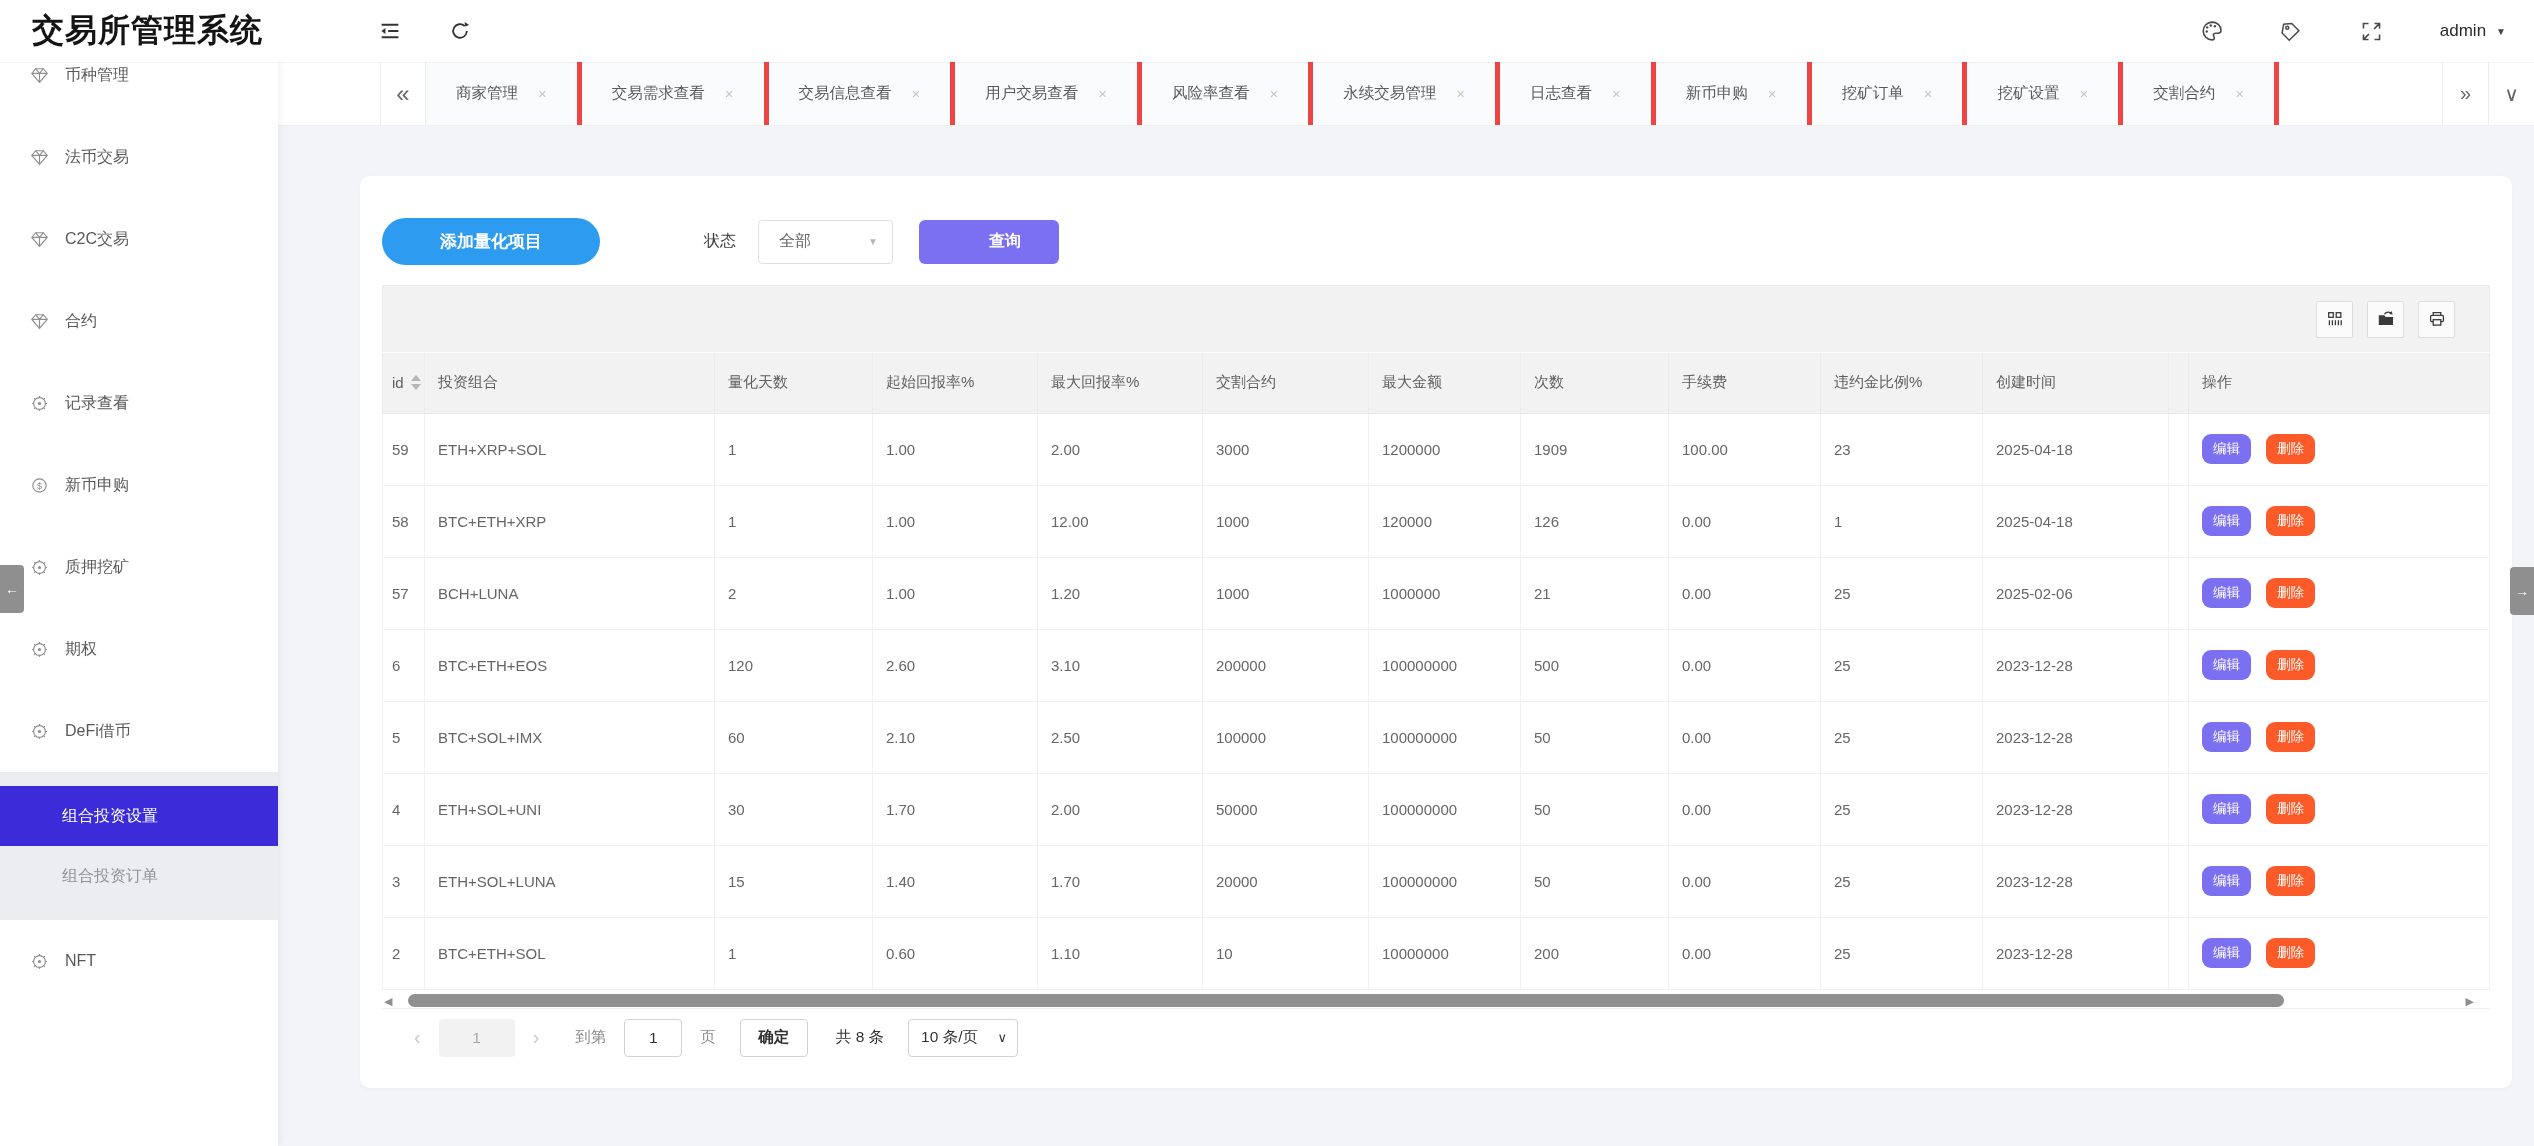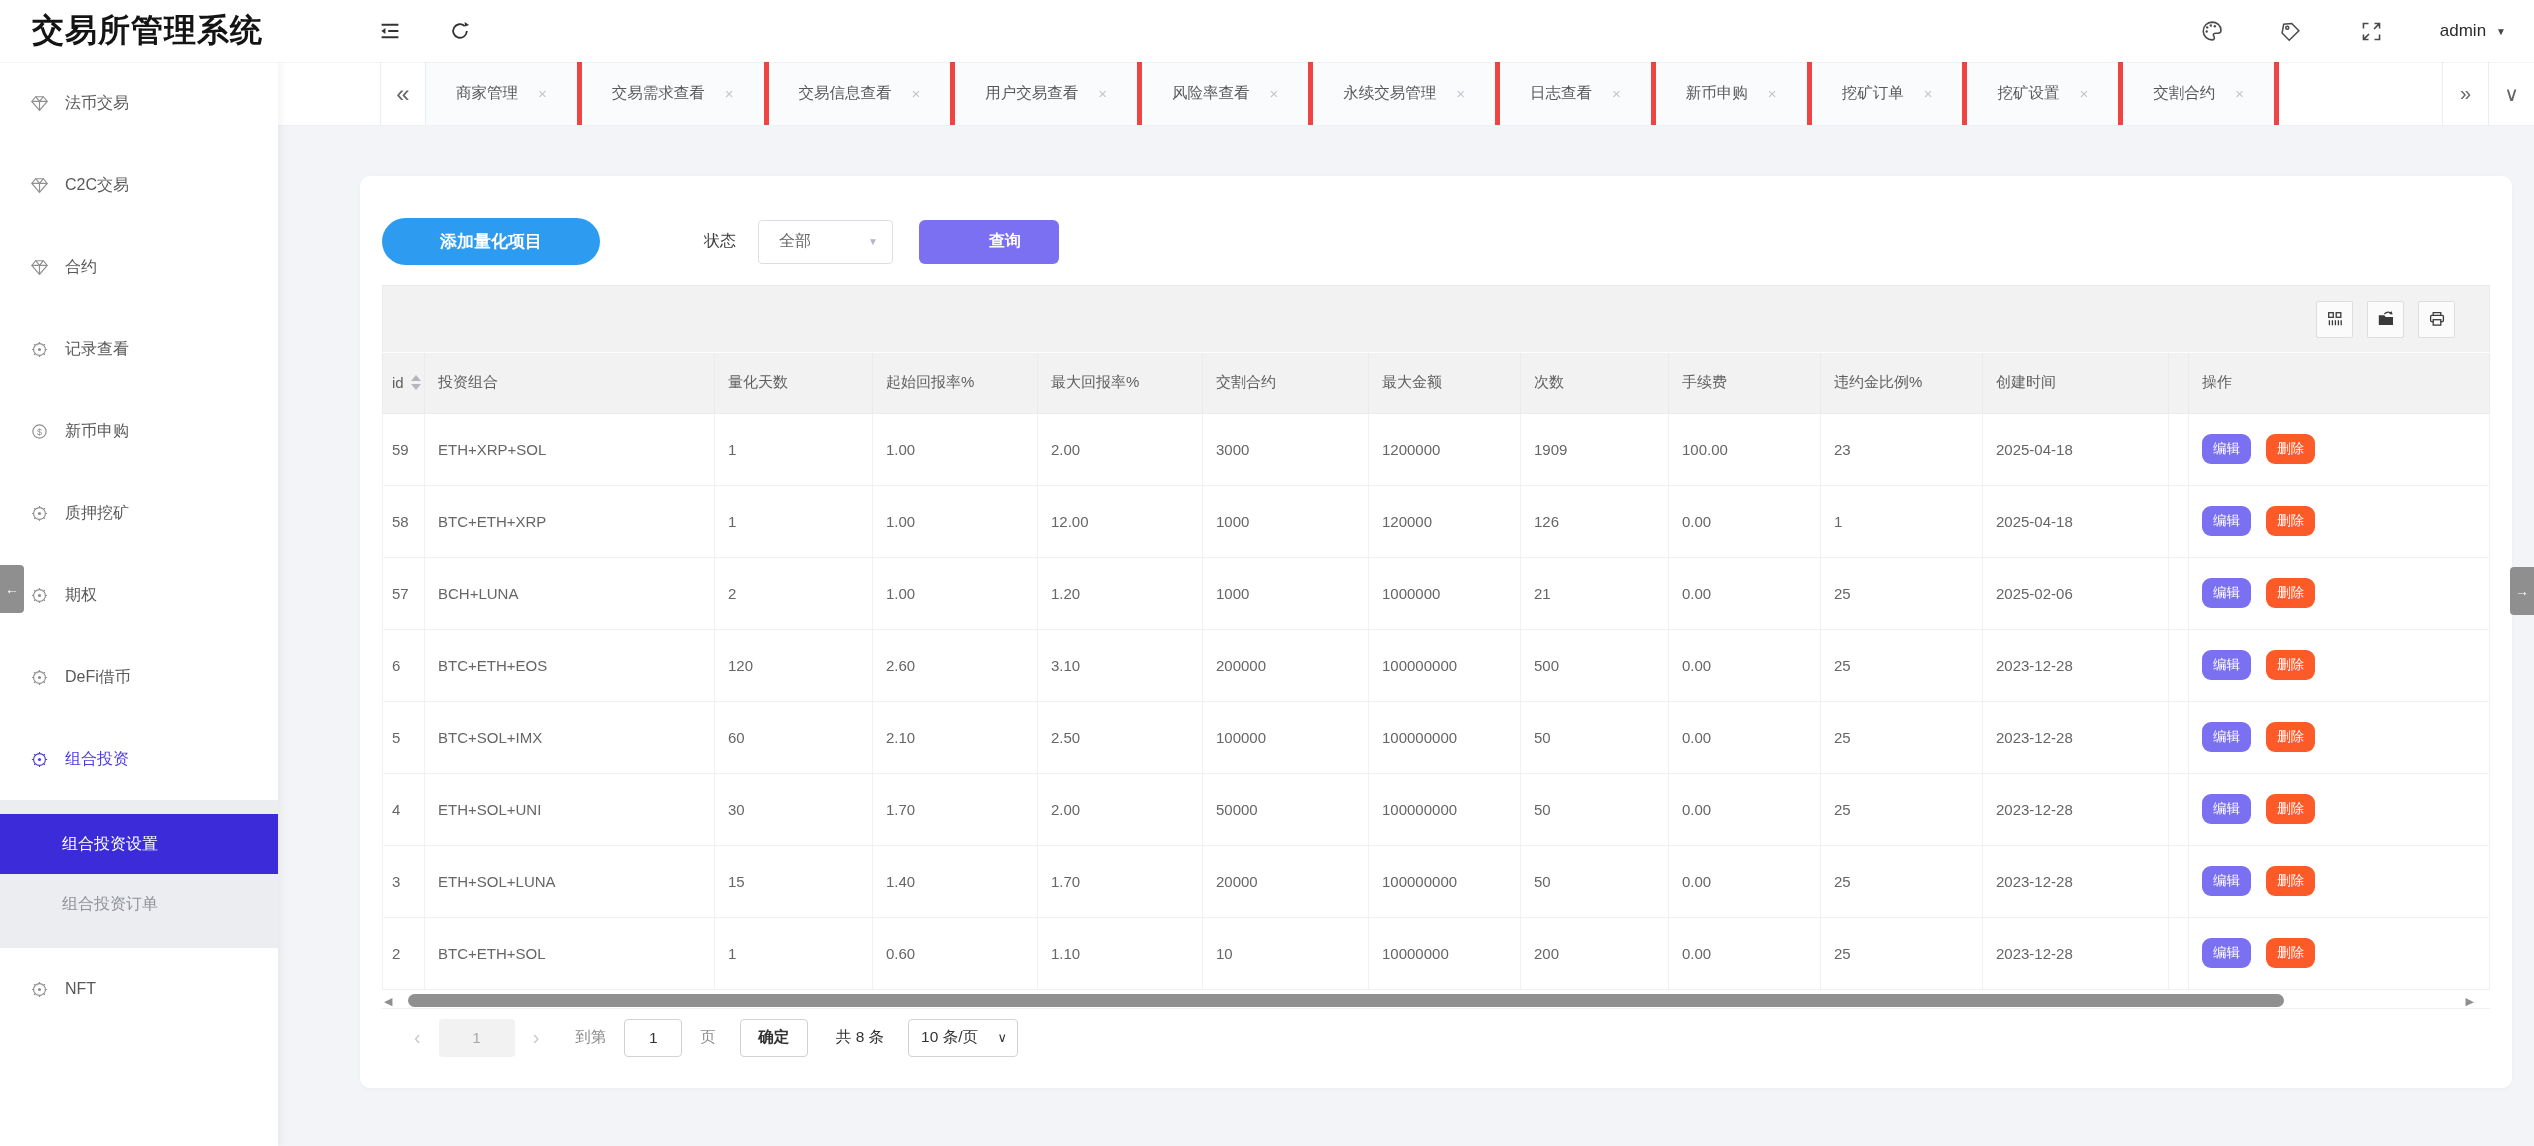--- a/index.html
+++ b/index.html
@@ -233,20 +233,29 @@
       </span>
     <span class="user-box">
       <span class="user-name">admin</span>
       <span class="user-caret">▼</span>
     </span>
   </div>
 </div>
 
 <div class="sidebar">
   <div id="sidebar-menu">
+      <div class="menu-item first">
+      <span class="i">
+          <svg viewBox="0 0 18 18" width="19" height="19" fill="none" stroke="currentColor" stroke-width="1.1">
+            <path d="M5.3 2.6h7.4l3.6 4.4L9 15.6 1.7 7z"></path>
+            <path d="M1.7 7h14.6M5.3 2.6L9 7l3.7-4.4M9 7v8.6"></path>
+          </svg>
+        </span>
+        <span>币种管理</span>
+      </div>
       <div class="menu-item">
       <span class="i">
           <svg viewBox="0 0 18 18" width="19" height="19" fill="none" stroke="currentColor" stroke-width="1.1">
             <path d="M5.3 2.6h7.4l3.6 4.4L9 15.6 1.7 7z"></path>
             <path d="M1.7 7h14.6M5.3 2.6L9 7l3.7-4.4M9 7v8.6"></path>
           </svg>
         </span>
         <span>法币交易</span>
       </div>
       <div class="menu-item">
@@ -308,30 +317,20 @@
       </div>
       <div class="menu-item">
       <span class="i">
           <svg viewBox="0 0 18 18" width="19" height="19" fill="none" stroke="currentColor" stroke-width="1.1">
             <circle cx="9" cy="9" r="5.6"></circle>
             <circle cx="9" cy="9" r="1.5" fill="currentColor" stroke="none"></circle>
             <path d="M9 1.8v1.7M9 14.5v1.7M1.8 9h1.7M14.5 9h1.7M3.9 3.9l1.2 1.2M14.1 3.9l-1.2 1.2M3.9 14.1l1.2-1.2M14.1 14.1l-1.2-1.2"></path>
           </svg>
         </span>
         <span>DeFi借币</span>
-      </div>
-      <div class="menu-item active">
-      <span class="i">
-          <svg viewBox="0 0 18 18" width="19" height="19" fill="none" stroke="currentColor" stroke-width="1.1">
-            <circle cx="9" cy="9" r="5.6"></circle>
-            <circle cx="9" cy="9" r="1.5" fill="currentColor" stroke="none"></circle>
-            <path d="M9 1.8v1.7M9 14.5v1.7M1.8 9h1.7M14.5 9h1.7M3.9 3.9l1.2 1.2M14.1 3.9l-1.2 1.2M3.9 14.1l1.2-1.2M14.1 14.1l-1.2-1.2"></path>
-          </svg>
-        </span>
-        <span>组合投资</span>
       </div>
       <div class="submenu">
         <div class="submenu-item selected">
         <span>组合投资设置</span>
         </div>
         <div class="submenu-item">
         <span>组合投资订单</span>
         </div>
       </div>
       <div class="menu-item">

